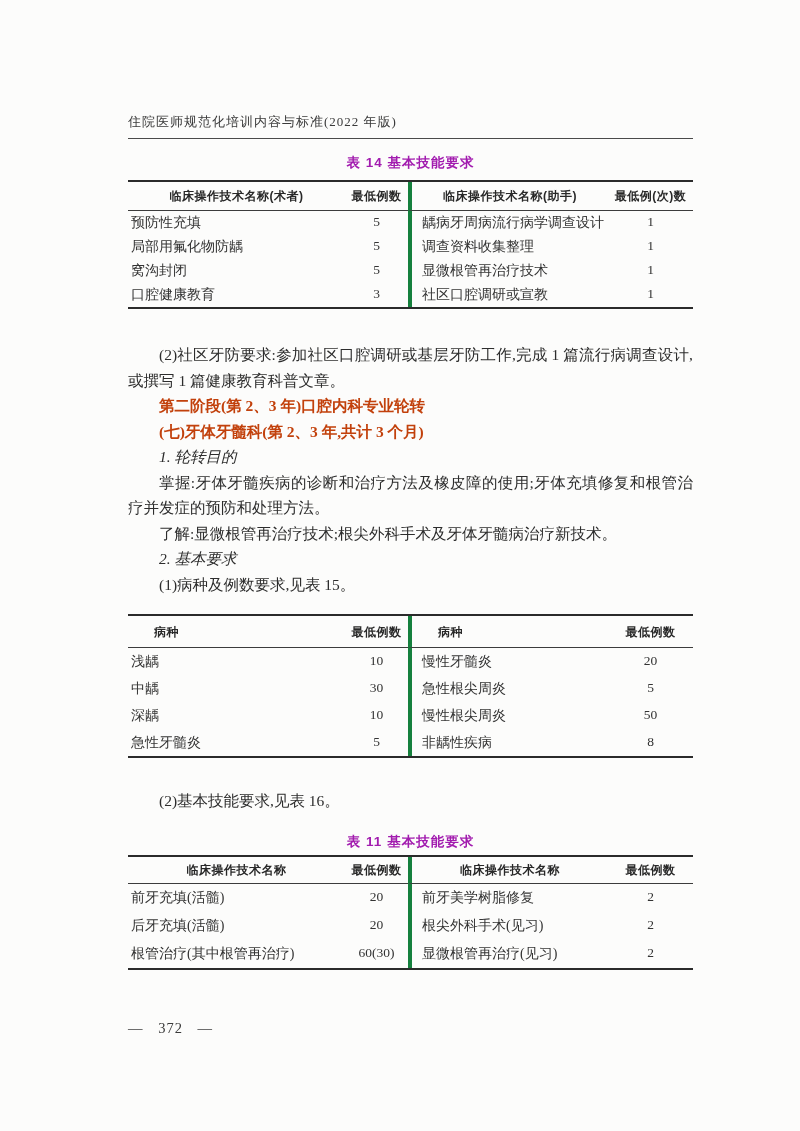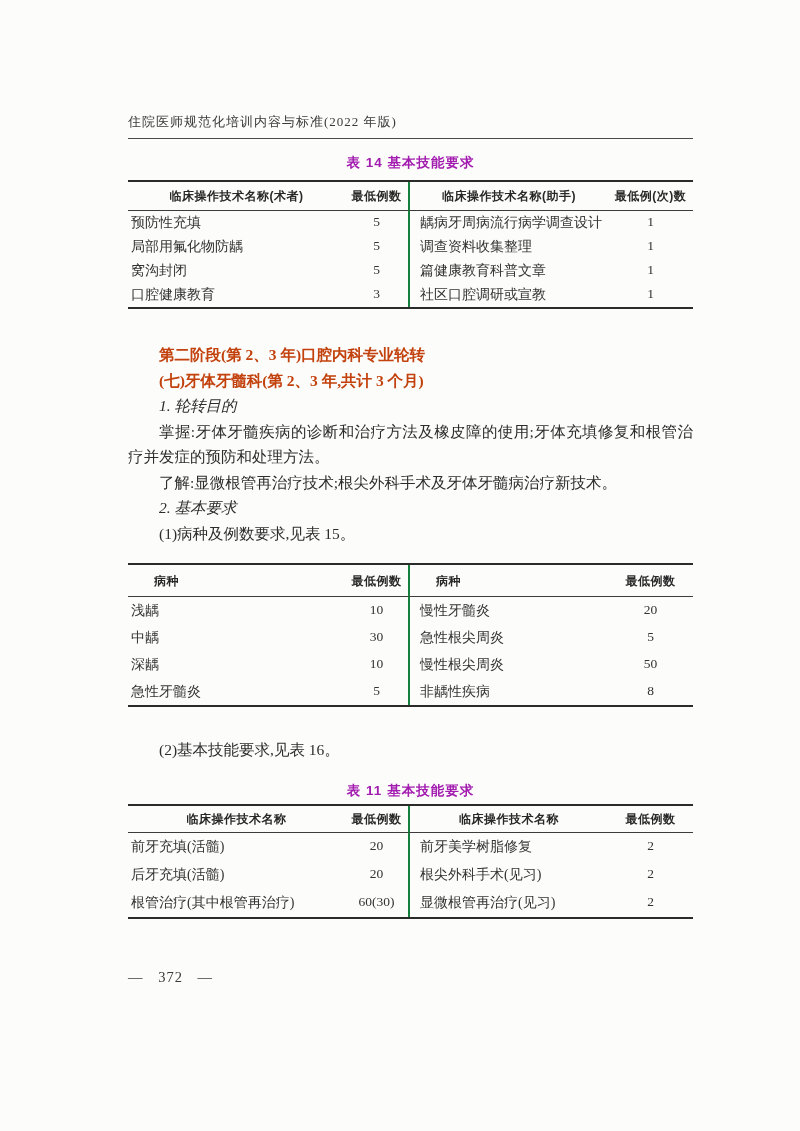--- a/index.html
+++ b/index.html
@@ -40,21 +40,21 @@
   .t15 .th { padding:8px 0 6px; }
   .t16 .th { padding:5px 0 4px; }
   .th.hl { text-align:left; padding-left:26px; }
 
   .td { font-size:14px; color:#333; }
   .t14 .td { padding-top:3px; padding-bottom:3px; }
   .t15 .td { padding-top:4.5px; padding-bottom:4.5px; }
   .t16 .td { padding-top:5px; padding-bottom:5px; }
   .name-l { text-align:left; padding-left:3px; }
   .name-r { text-align:left; padding-left:10px; }
-  .vdiv { border-left:2px solid #15803d; }
+  .vdiv { border-left:4px solid #15803d; }
   .num { text-align:center; font-size:13.5px; }
 
   .flow { margin-top:33px; }
   .bodyln {
     font-size:15.5px; line-height:25.5px; text-align:justify;
     text-indent:31px; color:#2d2d2d;
   }
   .bold { font-weight:bold; font-family:"Liberation Serif","DejaVu Serif",serif; color:#c2410c; }
   .kai { font-style:italic; }
   .pref15 { }
@@ -87,30 +87,31 @@
       <div class="td name-r vdiv">龋病牙周病流行病学调查设计</div>
       <div class="td num">1</div>
 
       <div class="td name-l">局部用氟化物防龋</div>
       <div class="td num">5</div>
       <div class="td name-r vdiv">调查资料收集整理</div>
       <div class="td num">1</div>
 
       <div class="td name-l">窝沟封闭</div>
       <div class="td num">5</div>
-      <div class="td name-r vdiv">篇健康教育科普文章</div>
+      <div class="td name-r vdiv">显微根管再治疗技术</div>
       <div class="td num">1</div>
 
       <div class="td name-l">口腔健康教育</div>
       <div class="td num">3</div>
       <div class="td name-r vdiv">社区口腔调研或宣教</div>
       <div class="td num">1</div>
     </div>
 
     <div class="flow">
+      <p class="bodyln">(2)社区牙防要求:参加社区口腔调研或基层牙防工作,完成 1 篇流行病调查设计,或撰写 1 篇健康教育科普文章。</p>
       <p class="bodyln bold">第二阶段(第 2、3 年)口腔内科专业轮转</p>
       <p class="bodyln bold">(七)牙体牙髓科(第 2、3 年,共计 3 个月)</p>
       <p class="bodyln kai">1. 轮转目的</p>
       <p class="bodyln">掌握:牙体牙髓疾病的诊断和治疗方法及橡皮障的使用;牙体充填修复和根管治疗并发症的预防和处理方法。</p>
       <p class="bodyln">了解:显微根管再治疗技术;根尖外科手术及牙体牙髓病治疗新技术。</p>
       <p class="bodyln kai">2. 基本要求</p>
       <p class="bodyln pref15">(1)病种及例数要求,见表 15。</p>
     </div>
 
     <div class="dtable t15">

